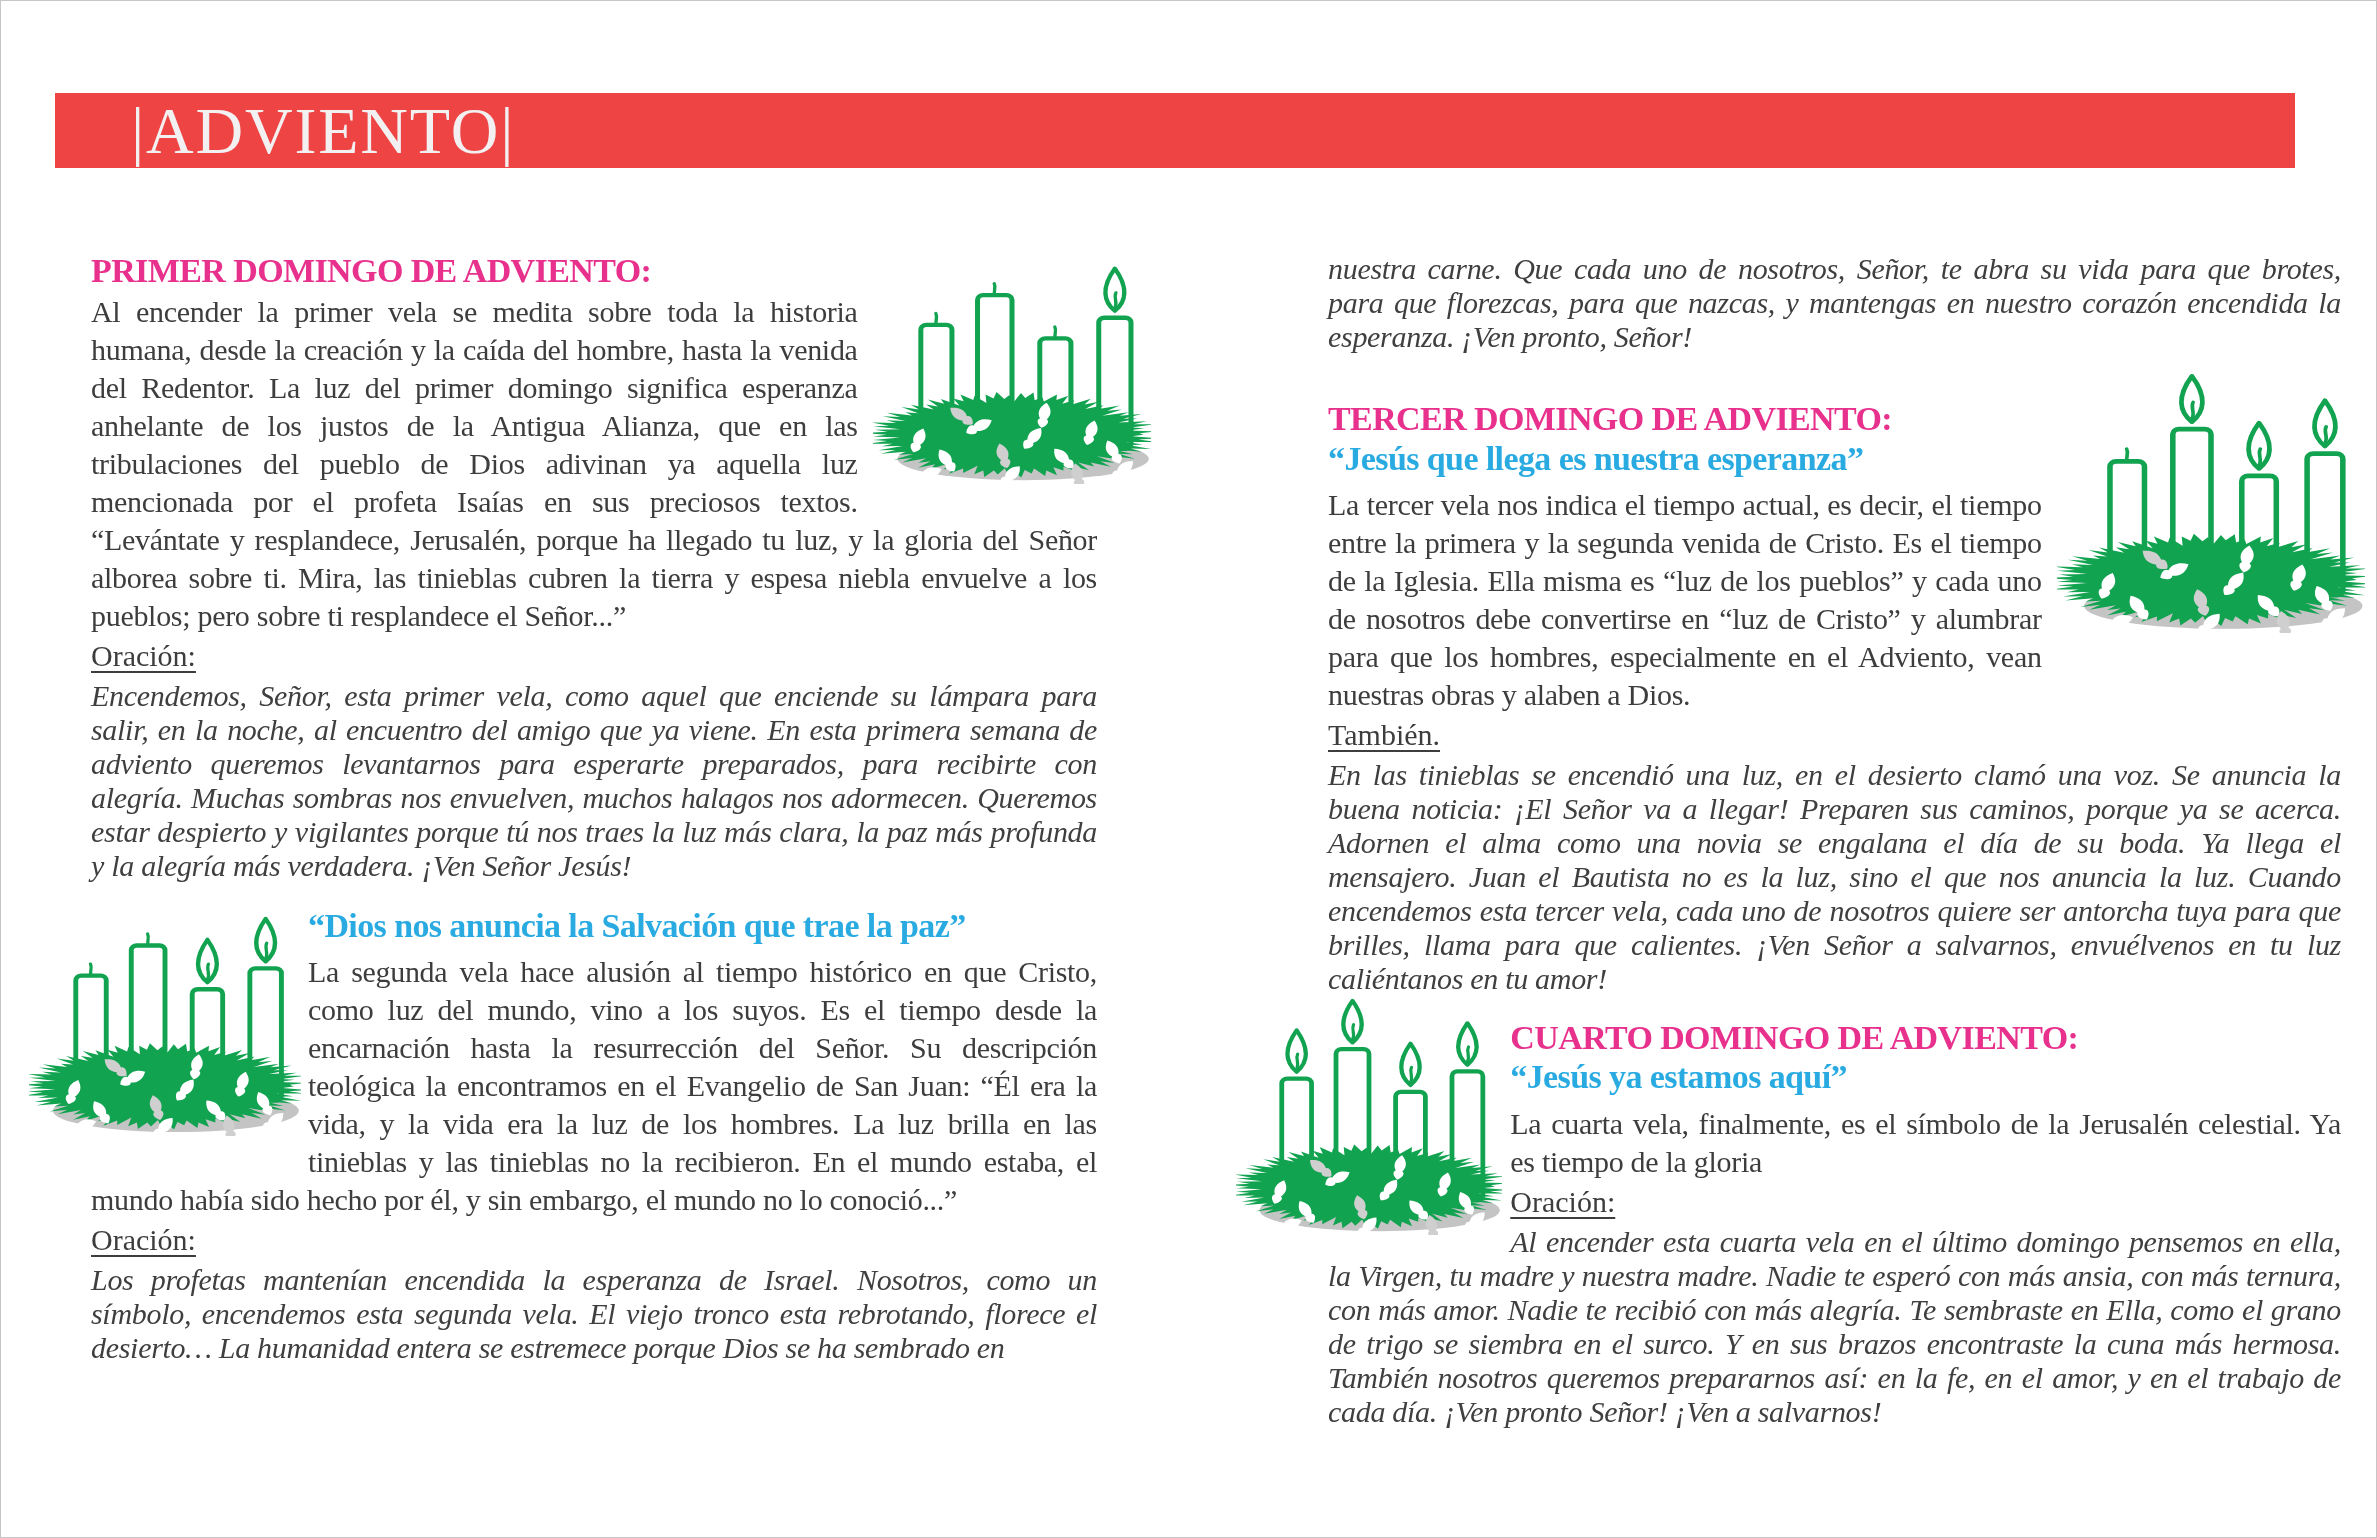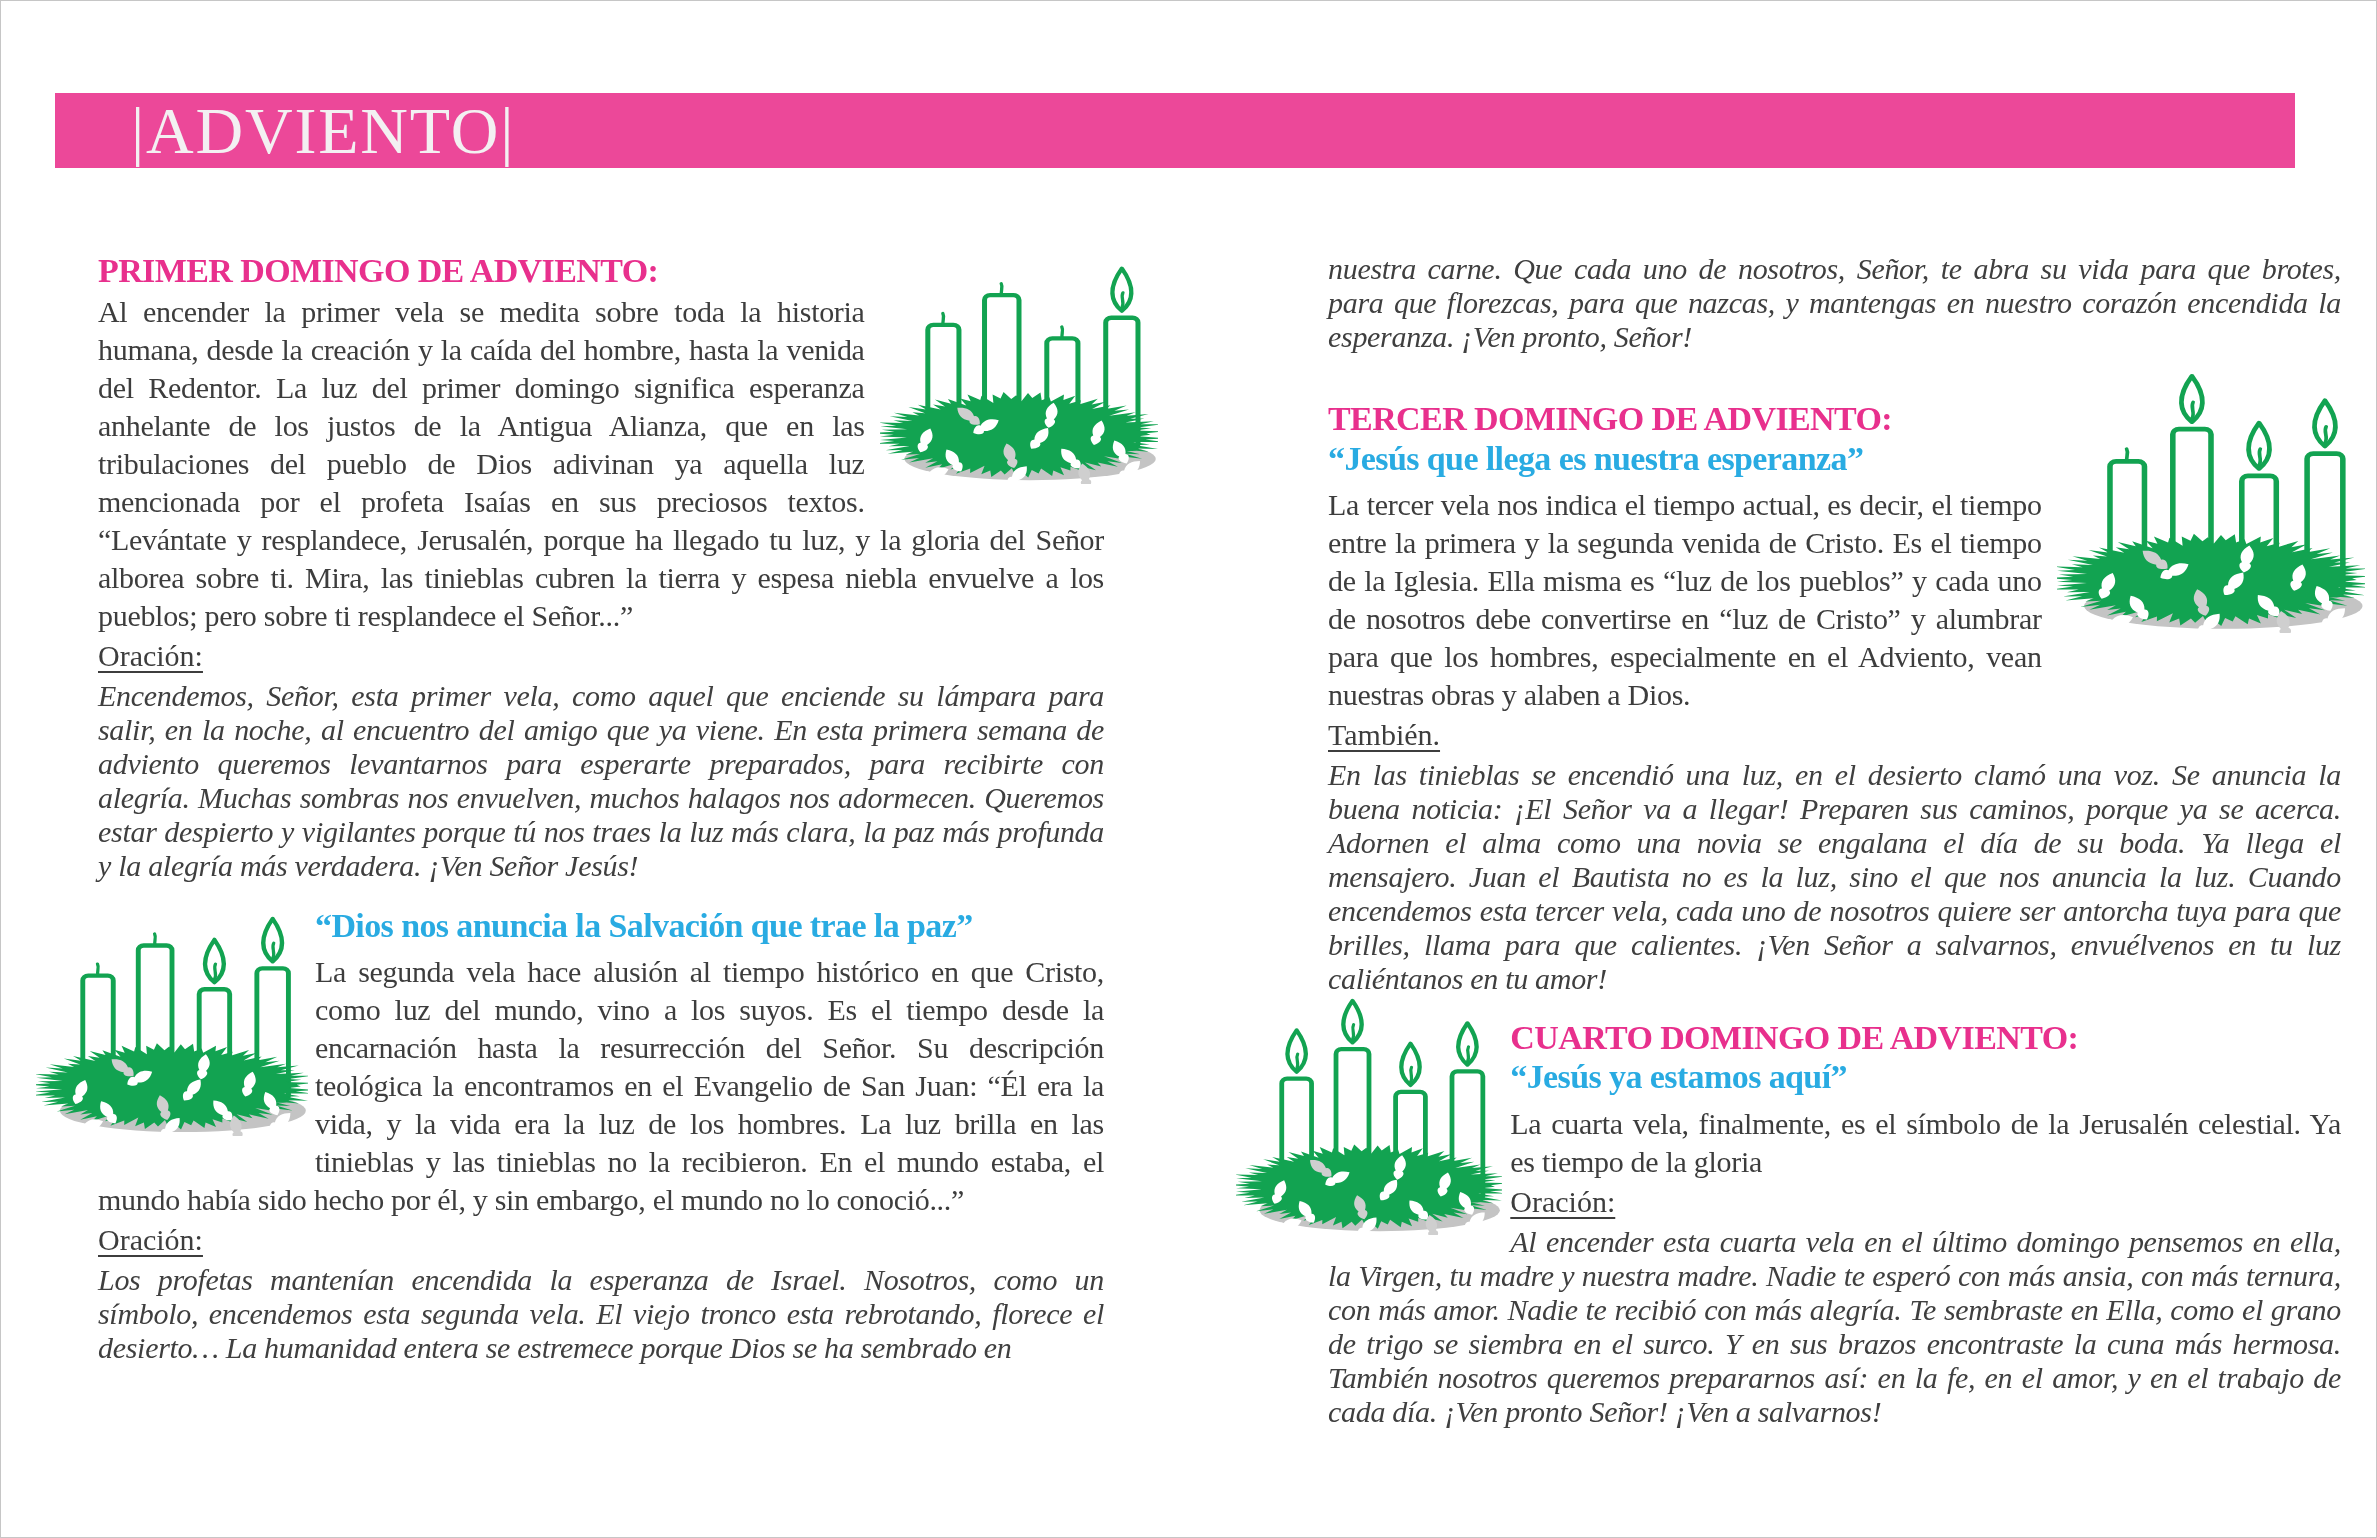--- a/index.html
+++ b/index.html
@@ -10,21 +10,21 @@
   }
   .banner{
     position:absolute;top:92px;left:54px;width:2240px;height:75px;
     background:#a43c9e;display:flex;align-items:center;
   }
   .banner-title{
     color:#f3f0f2;font-size:66px;line-height:66px;letter-spacing:1.8px;
     padding-left:76px;font-weight:normal;white-space:nowrap;
   }
   .col{position:absolute;top:251px;}
-  .col-left{left:97px;width:1006px;}
+  .col-left{left:90px;width:1006px;}
   .col-right{left:1327px;width:1013px;}
   h2.day{
     font-size:34px;line-height:37px;margin:0 0 3.6px 0;font-weight:bold;
     color:#e8308d;letter-spacing:-0.6px;
   }
   h3.motto{
     font-size:34px;line-height:36px;margin:0 0 9.5px 0;font-weight:bold;
     color:#29abe2;letter-spacing:-0.6px;
   }
   p.body{
@@ -48,21 +48,21 @@
   .wreath{display:block;}
   .wreath svg{width:100%;height:100%;display:block;}
   .w1{float:right;width:278px;height:241px;margin:-9px -54px 8.3px 15.4px;}
   .w2{float:left;width:272px;height:243px;margin:-15px 7px 9.5px -62px;}
   .w3{float:right;width:308px;height:260px;margin:-27px -24px 8.3px 15.4px;}
   .w4{float:left;width:266px;height:237px;margin:-21px 8.3px 9.5px -92px;}
 </style>
 </head>
 <body>
 
-<header class="banner" style="background: #ec4899;">
+<header class="banner" style="background: #ef4444;">
   <div class="banner-title" style="color: rgb(243, 240, 242);">|ADVIENTO|</div>
 </header>
 
 <div class="col col-left">
 
   <section class="sec-primer">
     <div class="wreath w1">
         <svg viewBox="0 0 500 500" preserveAspectRatio="none">
           <ellipse cx="270" cy="448" rx="226" ry="44" fill="#c4c4c4"></ellipse>
           <rect x="86" y="170" width="56" height="260" rx="10" fill="#ffffff" stroke="#12a351" stroke-width="9"></rect>

